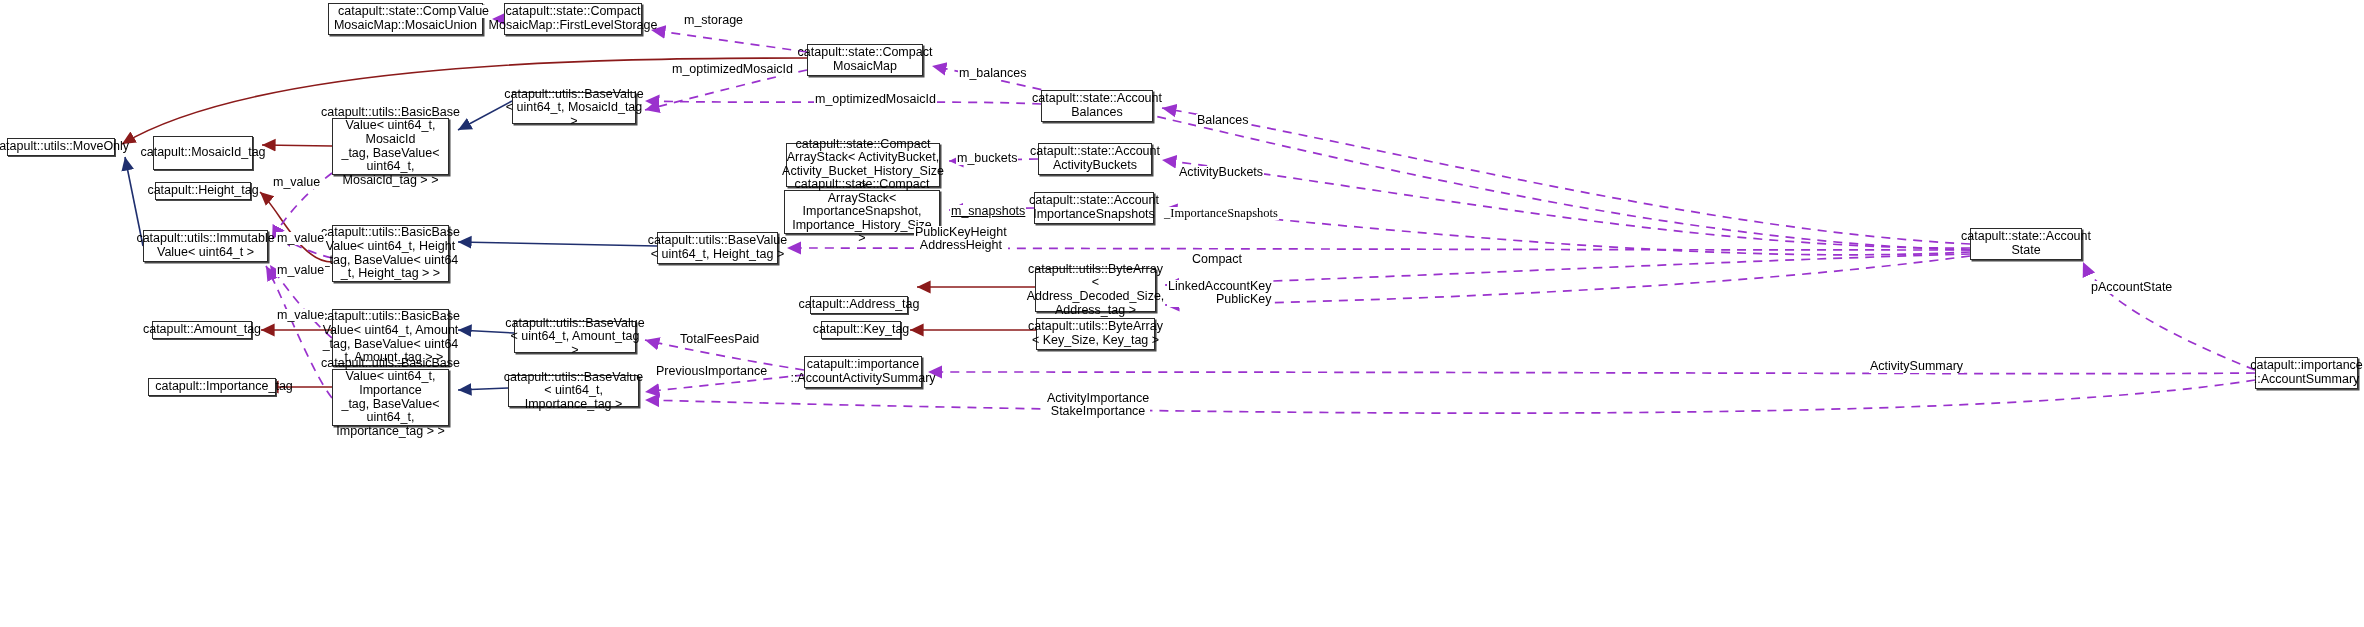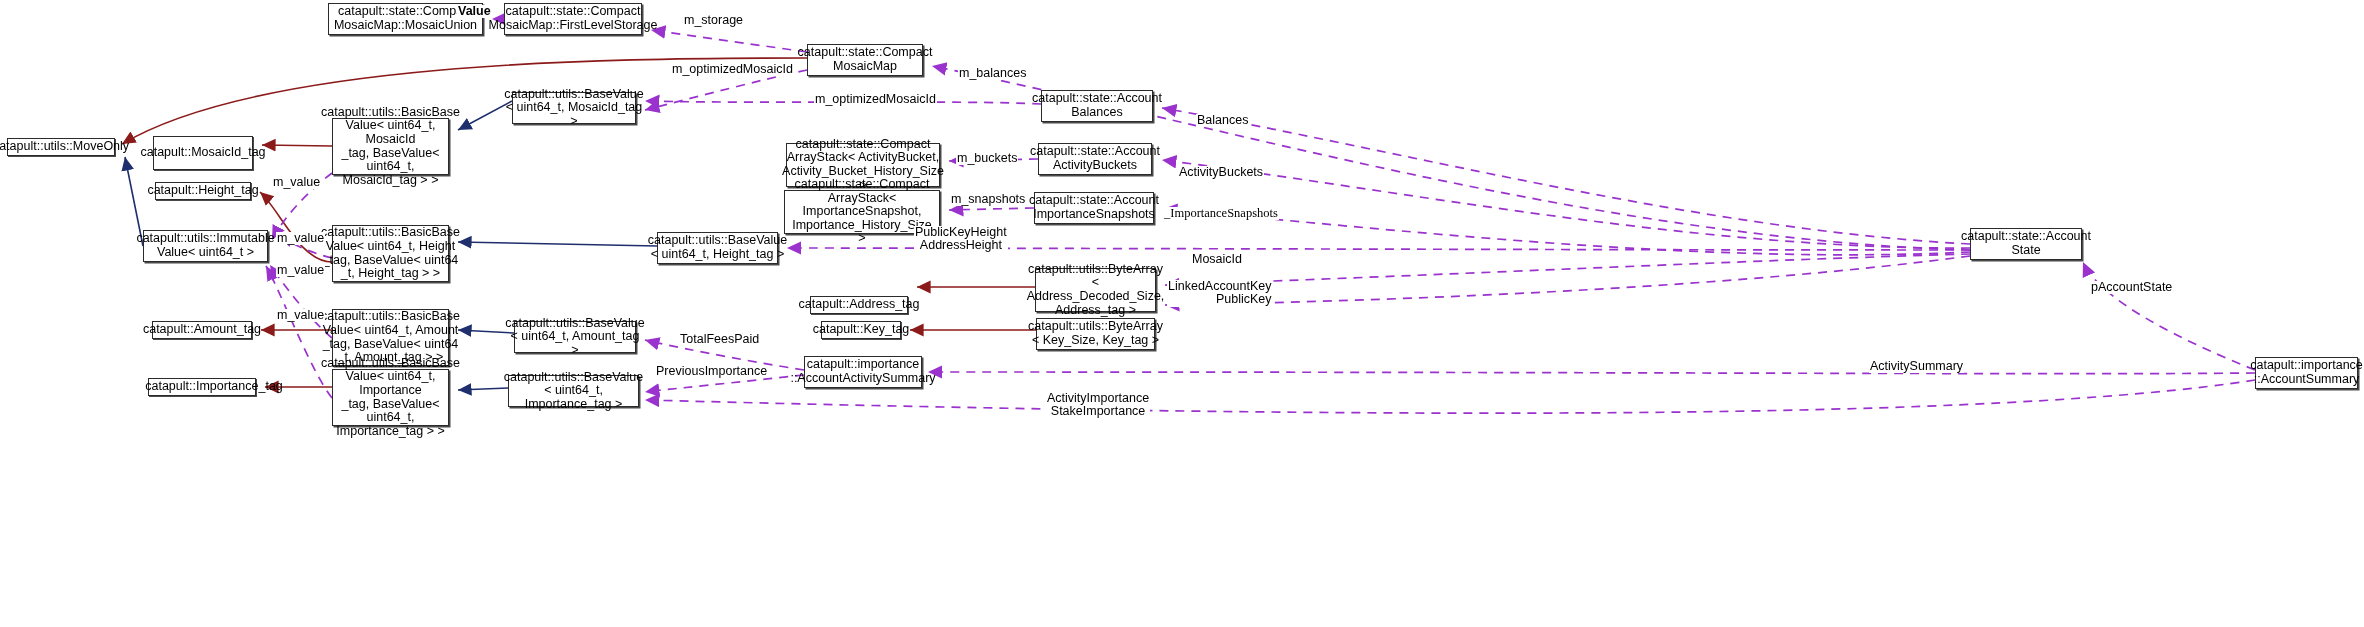--- a/index.html
+++ b/index.html
@@ -121,21 +121,21 @@
   <div class="node" style="left:328px;top:3px;width:155px;height:32px;">catapult::state::Compact
 MosaicMap::MosaicUnion</div>
   <div class="node" style="left:504px;top:3px;width:138px;height:32px;">catapult::state::Compact
 MosaicMap::FirstLevelStorage</div>
   <div class="node" style="left:807px;top:44px;width:116px;height:32px;">catapult::state::Compact
 MosaicMap</div>
   <div class="node plain" style="left:7px;top:138px;width:108px;height:18px;">catapult::utils::MoveOnly</div>
   <div class="node plain" style="left:153px;top:136px;width:100px;height:34px;">catapult::MosaicId_tag</div>
   <div class="node plain" style="left:155px;top:182px;width:96px;height:18px;">catapult::Height_tag</div>
   <div class="node plain" style="left:152px;top:321px;width:100px;height:18px;">catapult::Amount_tag</div>
-  <div class="node plain" style="left:148px;top:378px;width:108px;height:18px;padding-left:28px;">catapult::Importance_tag</div>
+  <div class="node plain" style="left:148px;top:378px;width:128px;height:18px;padding-left:28px;">catapult::Importance_tag</div>
   <div class="node" style="left:143px;top:230px;width:125px;height:32px;">catapult::utils::Immutable
 Value&lt; uint64_t &gt;</div>
   <div class="node" style="left:332px;top:118px;width:117px;height:57px;">catapult::utils::BasicBase
 Value&lt; uint64_t, MosaicId
 _tag, BaseValue&lt; uint64_t,
 MosaicId_tag &gt; &gt;</div>
   <div class="node" style="left:332px;top:225px;width:117px;height:57px;">catapult::utils::BasicBase
 Value&lt; uint64_t, Height
 _tag, BaseValue&lt; uint64
 _t, Height_tag &gt; &gt;</div>
@@ -174,37 +174,37 @@
   <div class="node" style="left:1035px;top:268px;width:121px;height:44px;">catapult::utils::ByteArray
 &lt; Address_Decoded_Size,
 Address_tag &gt;</div>
   <div class="node" style="left:1036px;top:318px;width:119px;height:32px;">catapult::utils::ByteArray
 &lt; Key_Size, Key_tag &gt;</div>
   <div class="node" style="left:1970px;top:228px;width:112px;height:32px;">catapult::state::Account
 State</div>
   <div class="node" style="left:2255px;top:357px;width:103px;height:32px;">catapult::importance
 ::AccountSummary</div>
 
-  <div class="edge-label" style="left:457px;top:5px;font-weight:bold;">Value</div>
+  <div class="edge-label" style="left:457px;top:5px;">Value</div>
   <div class="edge-label" style="left:683px;top:14px;">m_storage</div>
   <div class="edge-label" style="left:671px;top:63px;">m_optimizedMosaicId</div>
   <div class="edge-label" style="left:814px;top:93px;">m_optimizedMosaicId</div>
   <div class="edge-label" style="left:958px;top:67px;">m_balances</div>
   <div class="edge-label" style="left:1196px;top:114px;">Balances</div>
   <div class="edge-label" style="left:956px;top:152px;">m_buckets</div>
   <div class="edge-label" style="left:1178px;top:166px;">ActivityBuckets</div>
-  <div class="edge-label" style="left:950px;top:193px;">m_snapshots</div>
+  <div class="edge-label" style="left:950px;top:205px;text-decoration:underline;">m_snapshots</div>
   <div class="edge-label" style="left:1163px;top:207px;font-family:Liberation Serif, serif;">_ImportanceSnapshots</div>
   <div class="edge-label" style="left:272px;top:176px;">m_value</div>
   <div class="edge-label" style="left:276px;top:232px;">m_value</div>
   <div class="edge-label" style="left:276px;top:264px;">m_value</div>
   <div class="edge-label" style="left:276px;top:309px;">m_value</div>
   <div class="edge-label" style="left:914px;top:226px;">PublicKeyHeight
 AddressHeight</div>
-  <div class="edge-label" style="left:1191px;top:253px;">MosaicId</div>
+  <div class="edge-label" style="left:1191px;top:253px;">Compact</div>
   <div class="edge-label" style="left:1167px;top:280px;text-align:right;">LinkedAccountKey
 PublicKey</div>
   <div class="edge-label" style="left:663px;top:333px;margin-left:16px;">TotalFeesPaid</div>
   <div class="edge-label" style="left:655px;top:365px;">PreviousImportance</div>
   <div class="edge-label" style="left:1869px;top:360px;">ActivitySummary</div>
   <div class="edge-label" style="left:2090px;top:281px;">pAccountState</div>
   <div class="edge-label" style="left:1046px;top:392px;">ActivityImportance
 StakeImportance</div>
 
 </div>

